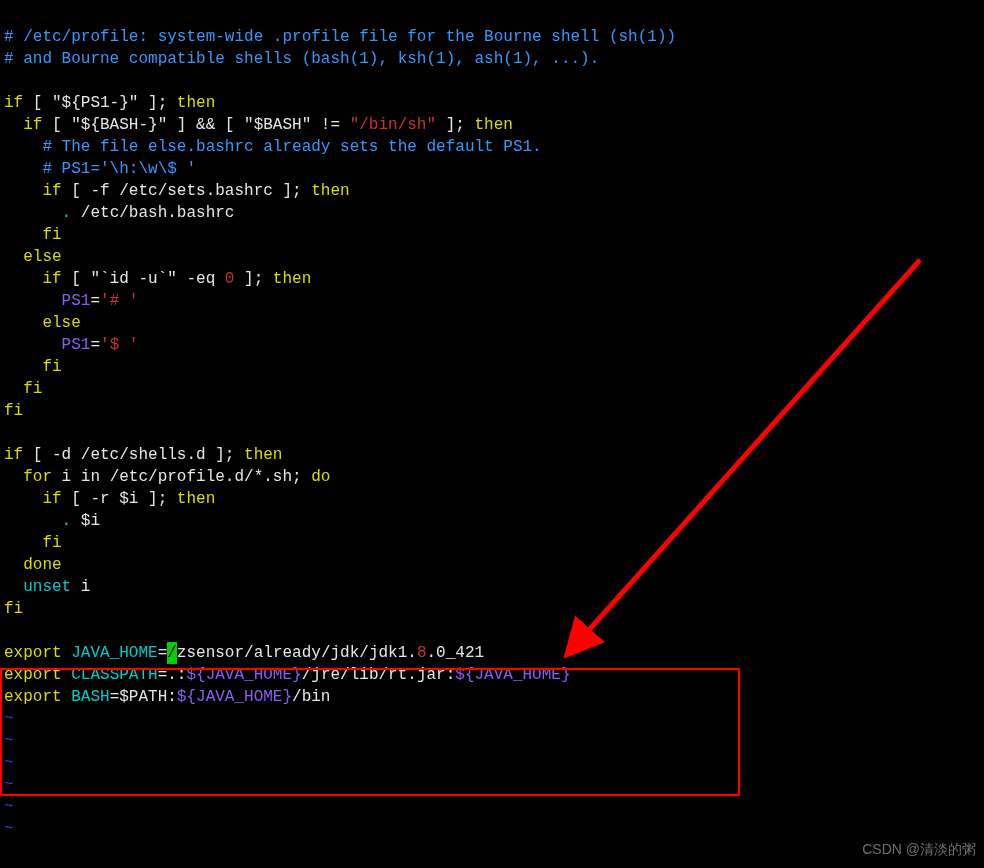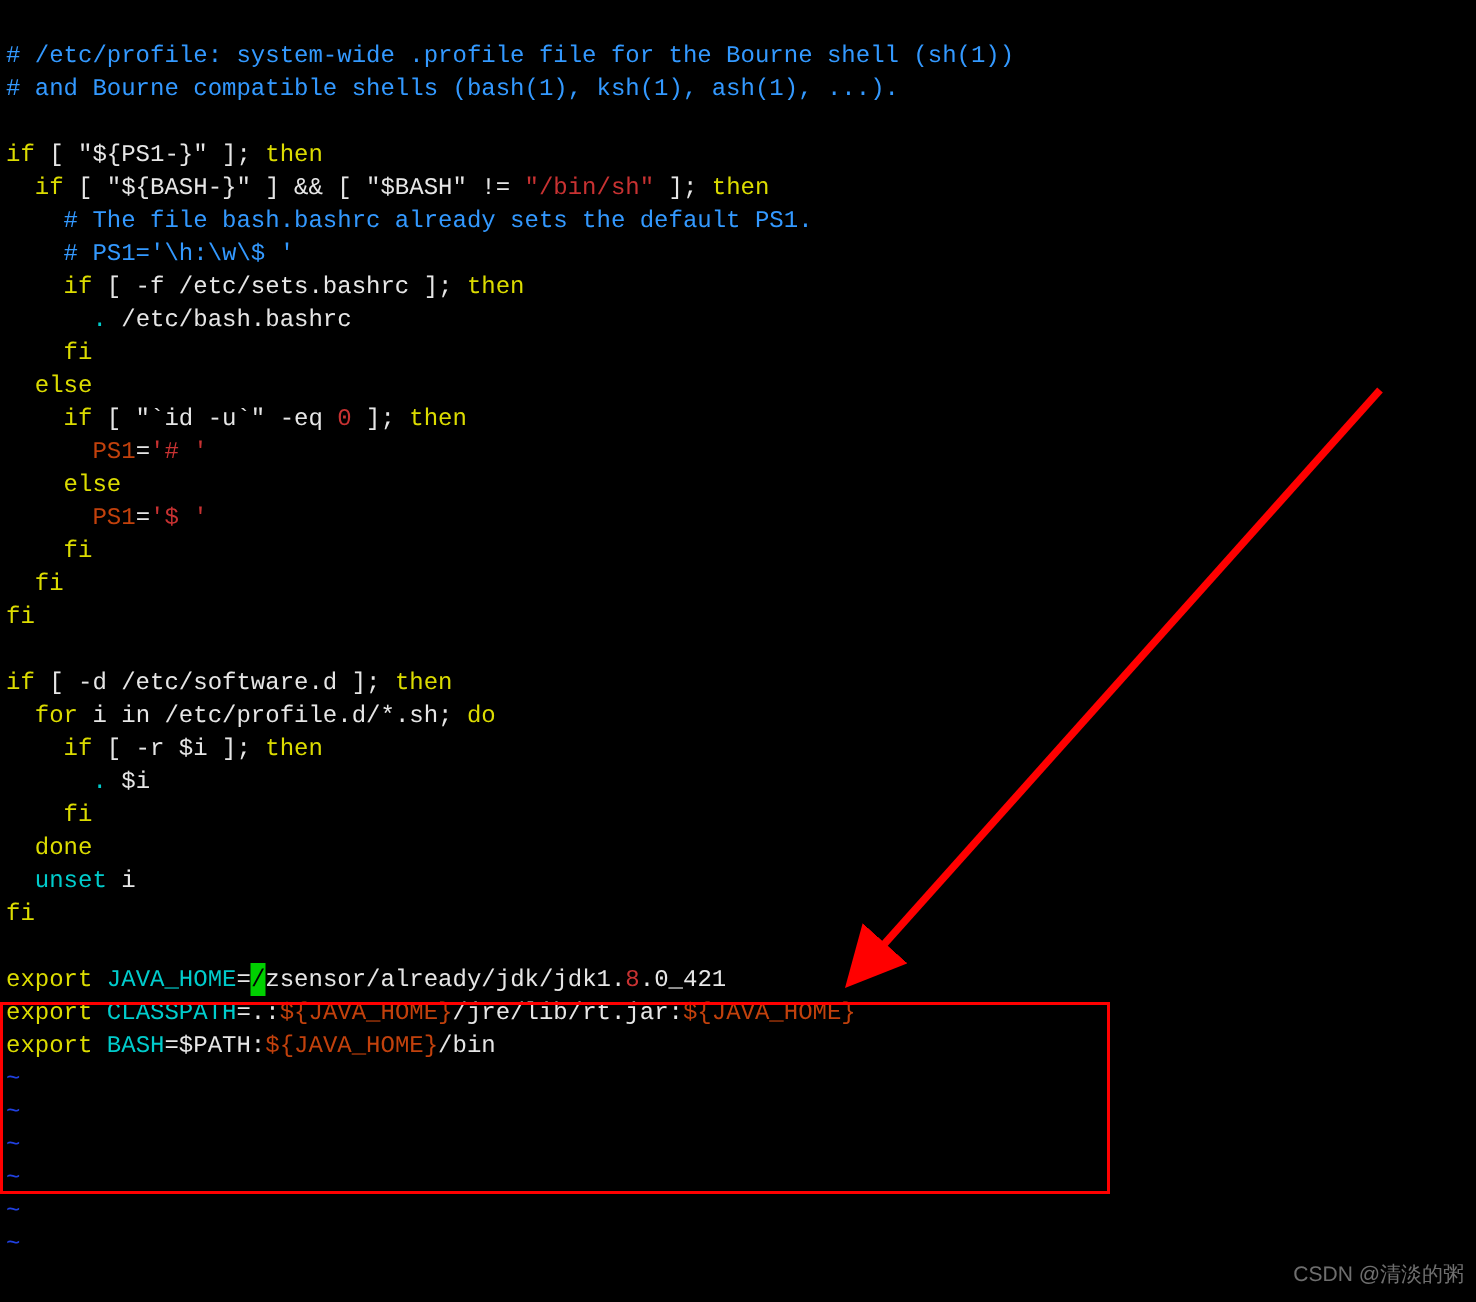--- a/index.html
+++ b/index.html
@@ -20,21 +20,21 @@
     left: 0;
     padding: 4px 4px;
     white-space: pre;
   }
   .cmt { color: #3399ff; margin-top: 39px; }      
   .kw  { color: #dcdc00; }      
   .str { color: #c83232; }      
   .num { color: #c83232; }      
   .fn  { color: #00cccc; }      
   .txt { color: #e6e6e6; }      
-  .var { color: #c2410c; }      
+  .var { color: #8b5cf6; }      
   .tilde { color: #2040e0; }    
   .cursor {
     display: inline-block;
     background: #00d000;
     color: #000000;
   }
   .box {
     position: absolute;
     border: 2px solid #ff0000;
     box-sizing: border-box;
@@ -59,35 +59,35 @@
 </style>
 </head>
 <body>
 
 <div class="term">
 <span class="cmt"># /etc/profile: system-wide .profile file for the Bourne shell (sh(1))</span>
 <span class="cmt"># and Bourne compatible shells (bash(1), ksh(1), ash(1), ...).</span>
 
 <span class="kw">if</span><span class="txt"> [ "${PS1-}" ]; </span><span class="kw">then</span>
 <span class="txt">  </span><span class="kw">if</span><span class="txt"> [ "${BASH-}" ] &amp;&amp; [ "$BASH" != </span><span class="str">"/bin/sh"</span><span class="txt"> ]; </span><span class="kw">then</span>
-<span class="cmt">    # The file bash.bashrc already sets the default PS1.</span>
+<span class="cmt">    # The file else.bashrc already sets the default PS1.</span>
 <span class="cmt">    # PS1='\h:\w\$ '</span>
 <span class="txt">    </span><span class="kw">if</span><span class="txt"> [ -f /etc/sets.bashrc ]; </span><span class="kw">then</span>
 <span class="txt">      </span><span class="fn">.</span><span class="txt"> /etc/bash.bashrc</span>
 <span class="txt">    </span><span class="kw">fi</span>
 <span class="txt">  </span><span class="kw">else</span>
 <span class="txt">    </span><span class="kw">if</span><span class="txt"> [ "`id -u`" -eq </span><span class="num">0</span><span class="txt"> ]; </span><span class="kw">then</span>
 <span class="txt">      </span><span class="var">PS1</span><span class="txt">=</span><span class="str">'# '</span>
 <span class="txt">    </span><span class="kw">else</span>
 <span class="txt">      </span><span class="var">PS1</span><span class="txt">=</span><span class="str">'$ '</span>
 <span class="txt">    </span><span class="kw">fi</span>
 <span class="txt">  </span><span class="kw">fi</span>
 <span class="kw">fi</span>
 
-<span class="kw">if</span><span class="txt"> [ -d /etc/software.d ]; </span><span class="kw">then</span>
+<span class="kw">if</span><span class="txt"> [ -d /etc/shells.d ]; </span><span class="kw">then</span>
 <span class="txt">  </span><span class="kw">for</span><span class="txt"> i in /etc/profile.d/*.sh; </span><span class="kw">do</span>
 <span class="txt">    </span><span class="kw">if</span><span class="txt"> [ -r $i ]; </span><span class="kw">then</span>
 <span class="txt">      </span><span class="fn">.</span><span class="txt"> $i</span>
 <span class="txt">    </span><span class="kw">fi</span>
 <span class="txt">  </span><span class="kw">done</span>
 <span class="txt">  </span><span class="fn">unset</span><span class="txt"> i</span>
 <span class="kw">fi</span>
 
 <span class="kw">export</span><span class="txt"> </span><span class="fn">JAVA_HOME</span><span class="txt">=</span><span class="cursor">/</span><span class="txt">zsensor/already/jdk/jdk1.</span><span class="num">8</span><span class="txt">.0_421</span>
 <span class="kw">export</span><span class="txt"> </span><span class="fn">CLASSPATH</span><span class="txt">=.:</span><span class="var">${JAVA_HOME}</span><span class="txt">/jre/lib/rt.jar:</span><span class="var">${JAVA_HOME}</span>

